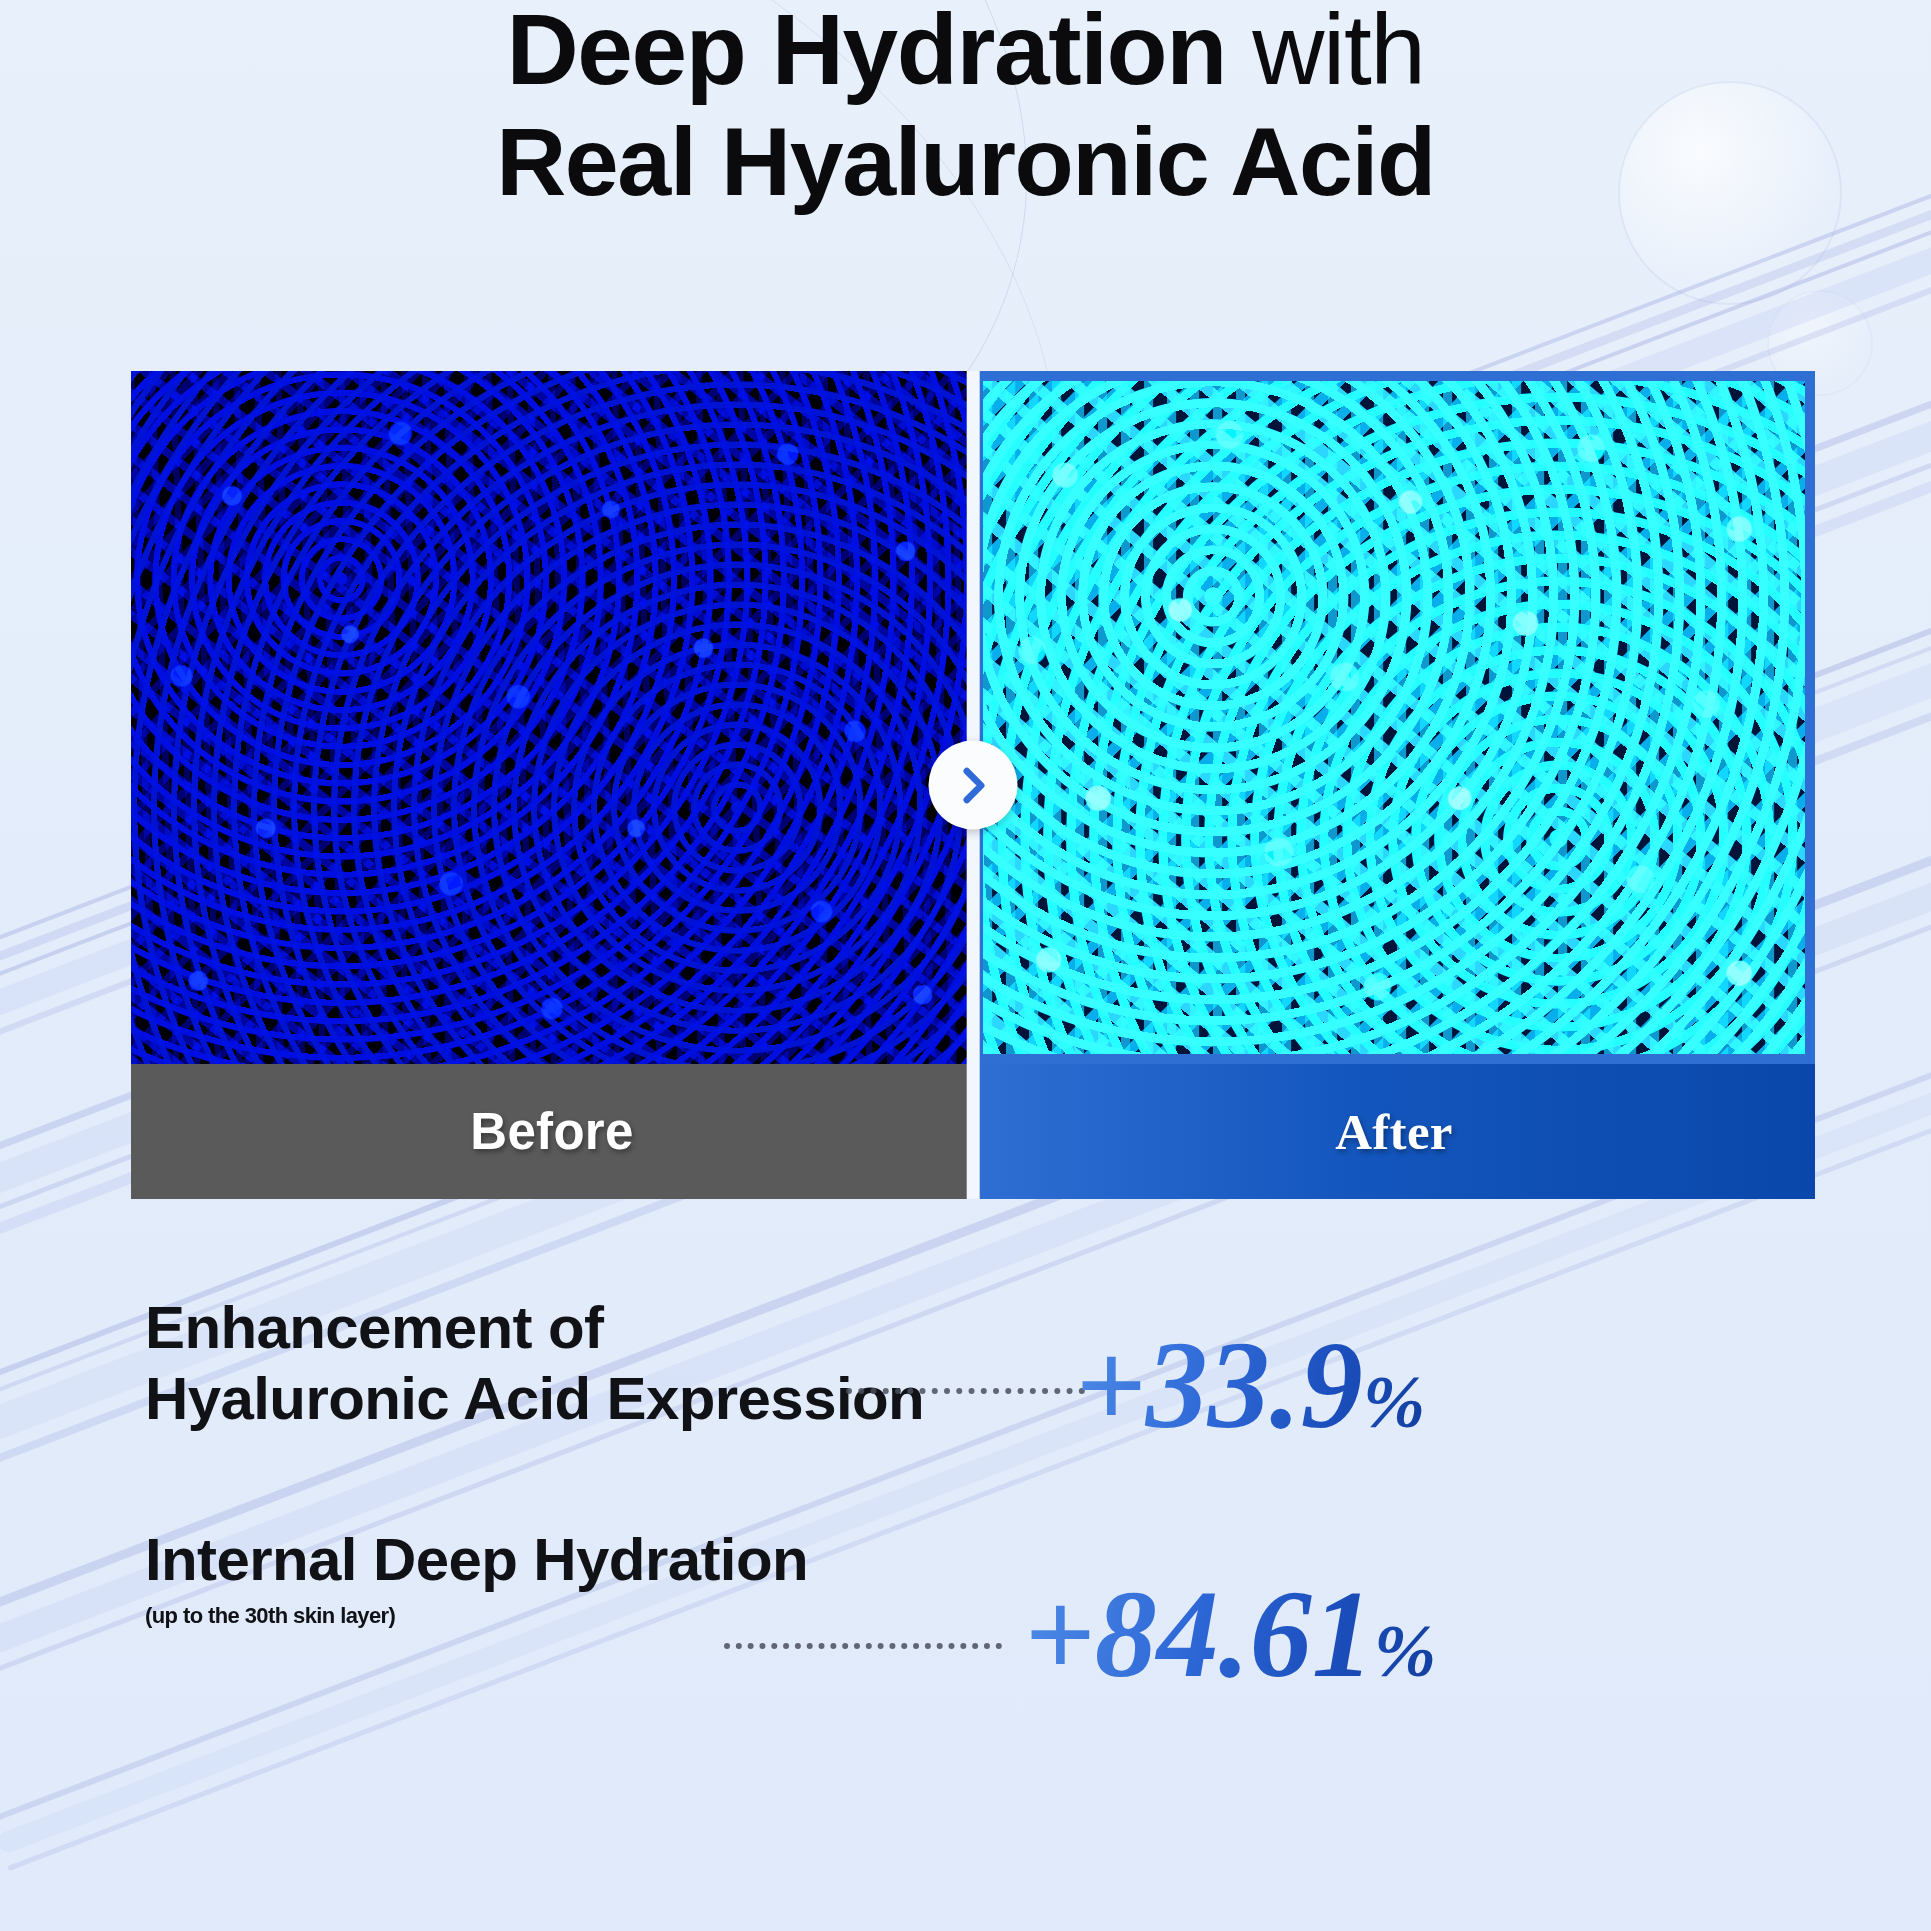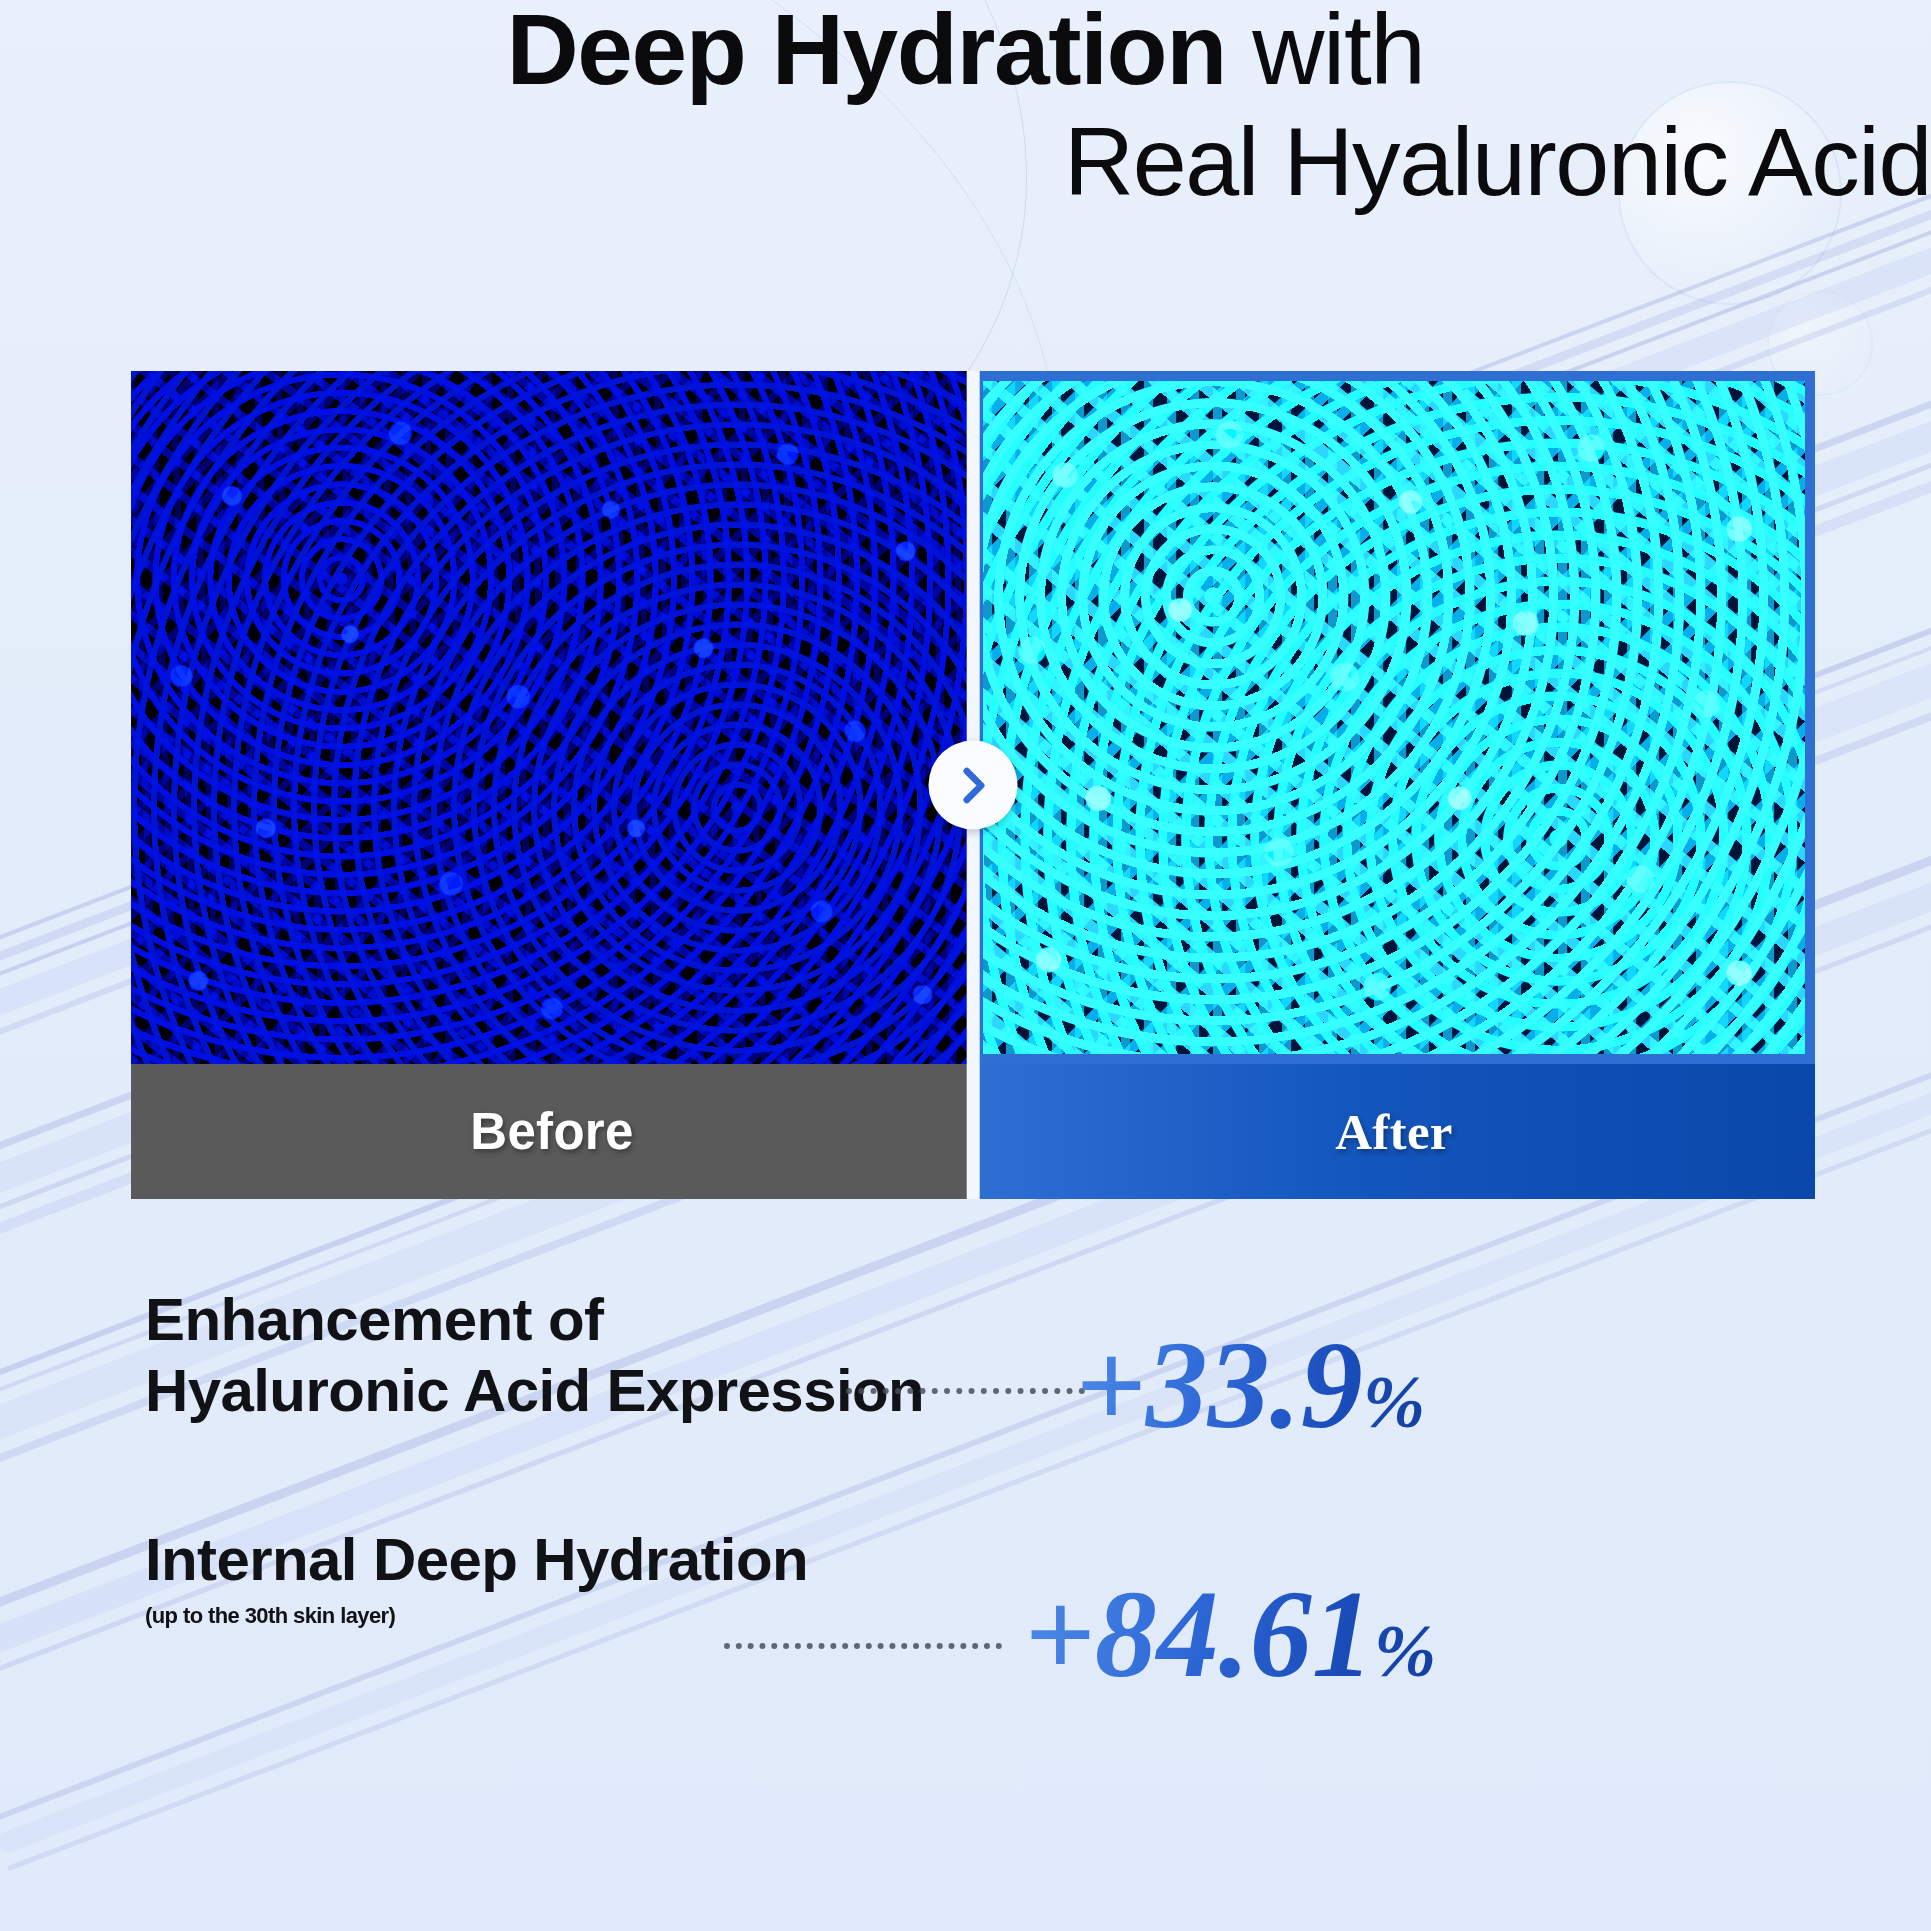--- a/index.html
+++ b/index.html
@@ -42,21 +42,21 @@
   .sline{position:absolute;left:0;width:100%;border-radius:39px;}
 
   
   #title{
     position:absolute;left:0;right:0;top:-7.7px;
     text-align:center;color:#0b0b0d;
     letter-spacing:-1.4px;
   }
   #title .l1{font-size:100px;line-height:114px;font-weight:400;}
   #title .l1 b{font-weight:700;}
-  #title .l2{font-size:97px;line-height:112px;font-weight:400;text-align:right;}
+  #title .l2{font-size:97px;line-height:112px;font-weight:700;}
 
   
   #compare{
     position:absolute;left:131px;top:371px;width:1684px;height:828px;
     display:flex;
   }
   .panel{position:relative;flex:1 1 0;display:flex;flex-direction:column;}
   .tex{position:relative;flex:1 1 auto;overflow:hidden;}
 
   
@@ -234,21 +234,21 @@
   <div id="navbtn">
     <svg width="44" height="44" viewBox="0 0 46 46" aria-hidden="true">
       <path d="M16 8 L31 23 L16 38" fill="none" stroke="#2f6ad8" stroke-width="7" stroke-linecap="round" stroke-linejoin="round"></path>
     </svg>
   </div>
 </div>
 
 <div id="stats">
 
   <div class="row" style="height:232px;">
-    <div class="row-label" style="top:0;">
+    <div class="row-label" style="top:8px;">
       <span class="big">Enhancement of</span>
       <span class="big">Hyaluronic Acid Expression</span>
     </div>
     <div class="leader" style="left:701px;top:104px;width:239px;"></div>
     <div class="val" style="left:930px;top:31px;">
       <span class="num">+33.9</span><span class="pct">%</span>
     </div>
   </div>
 
 

